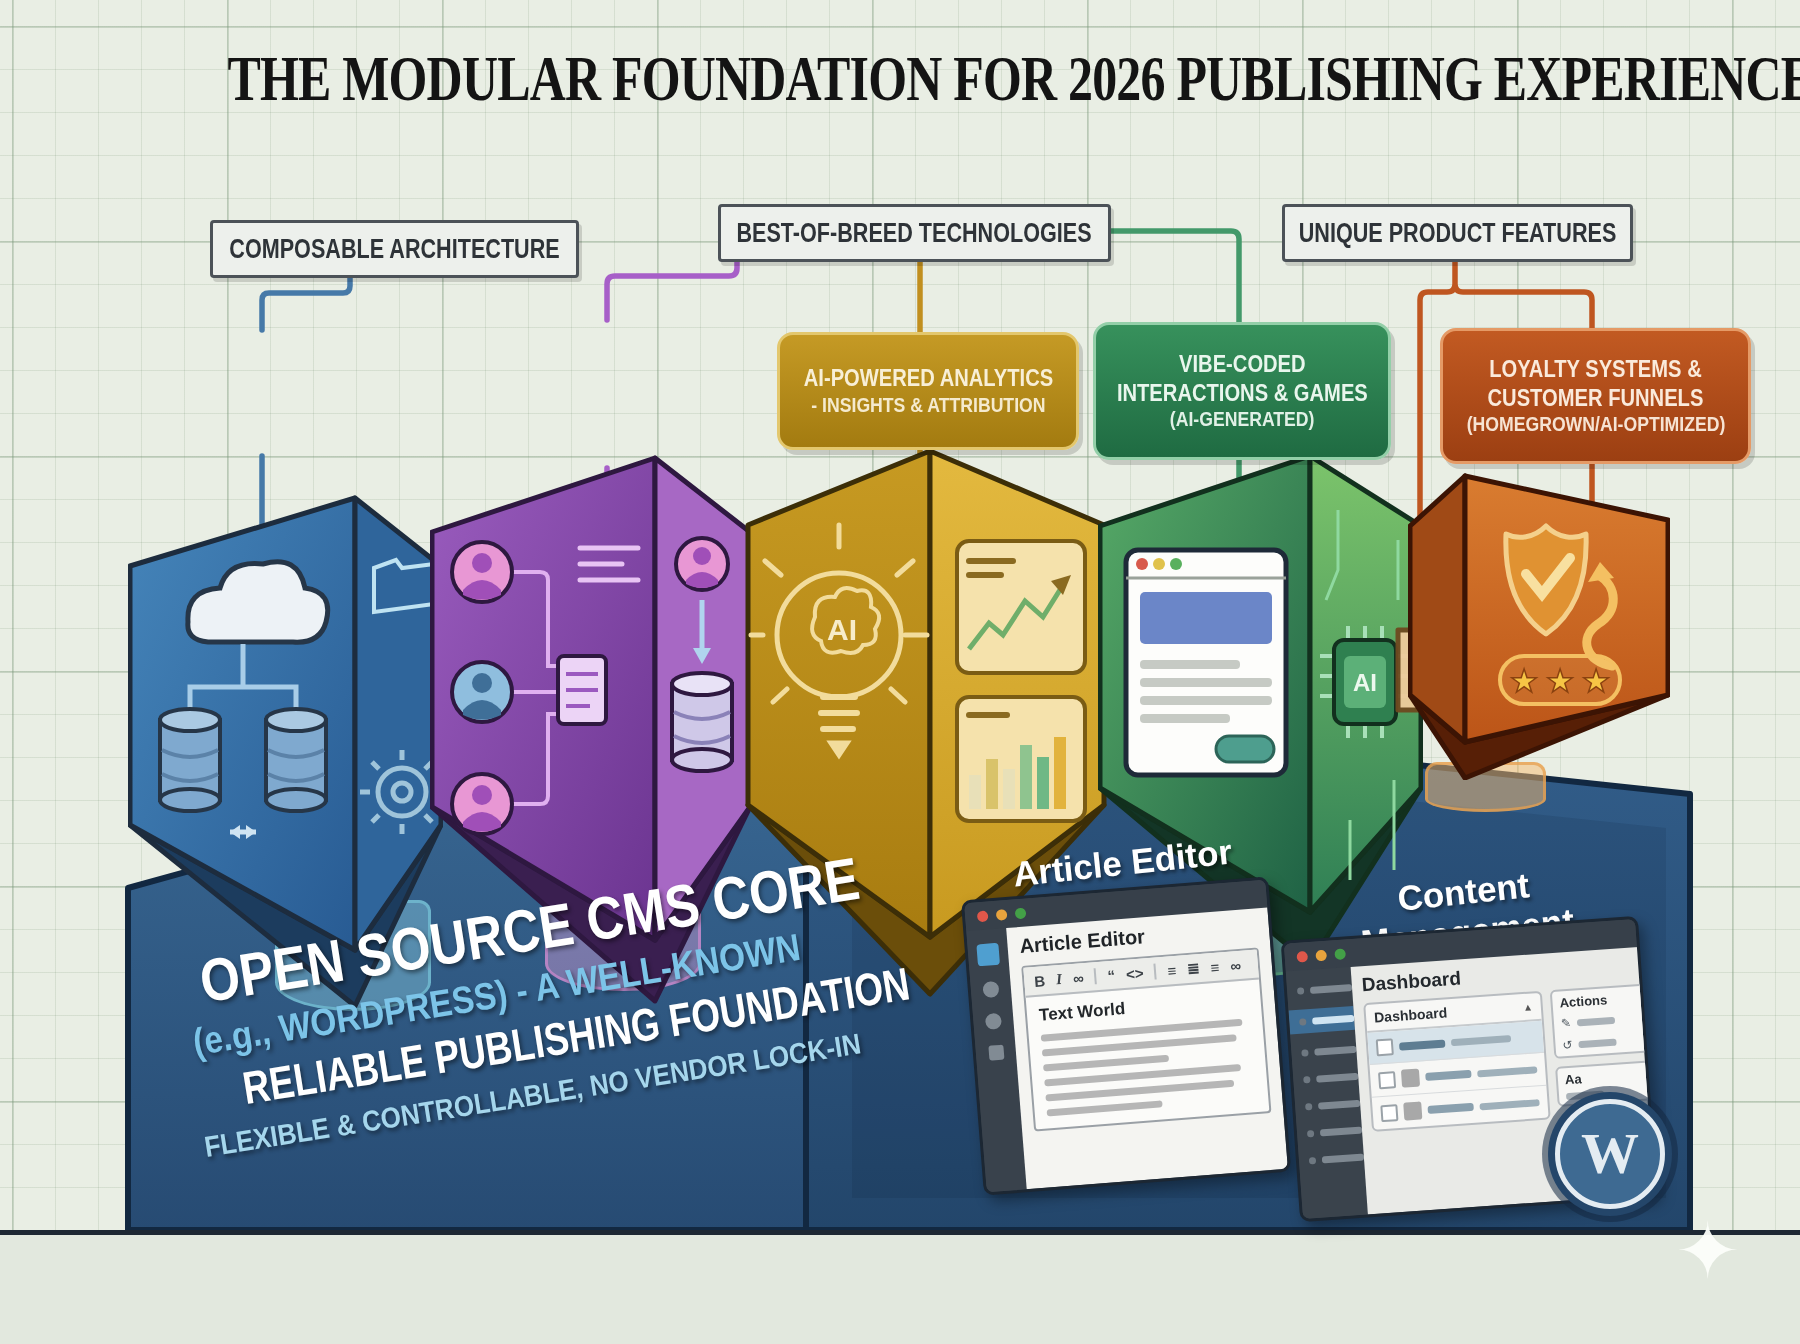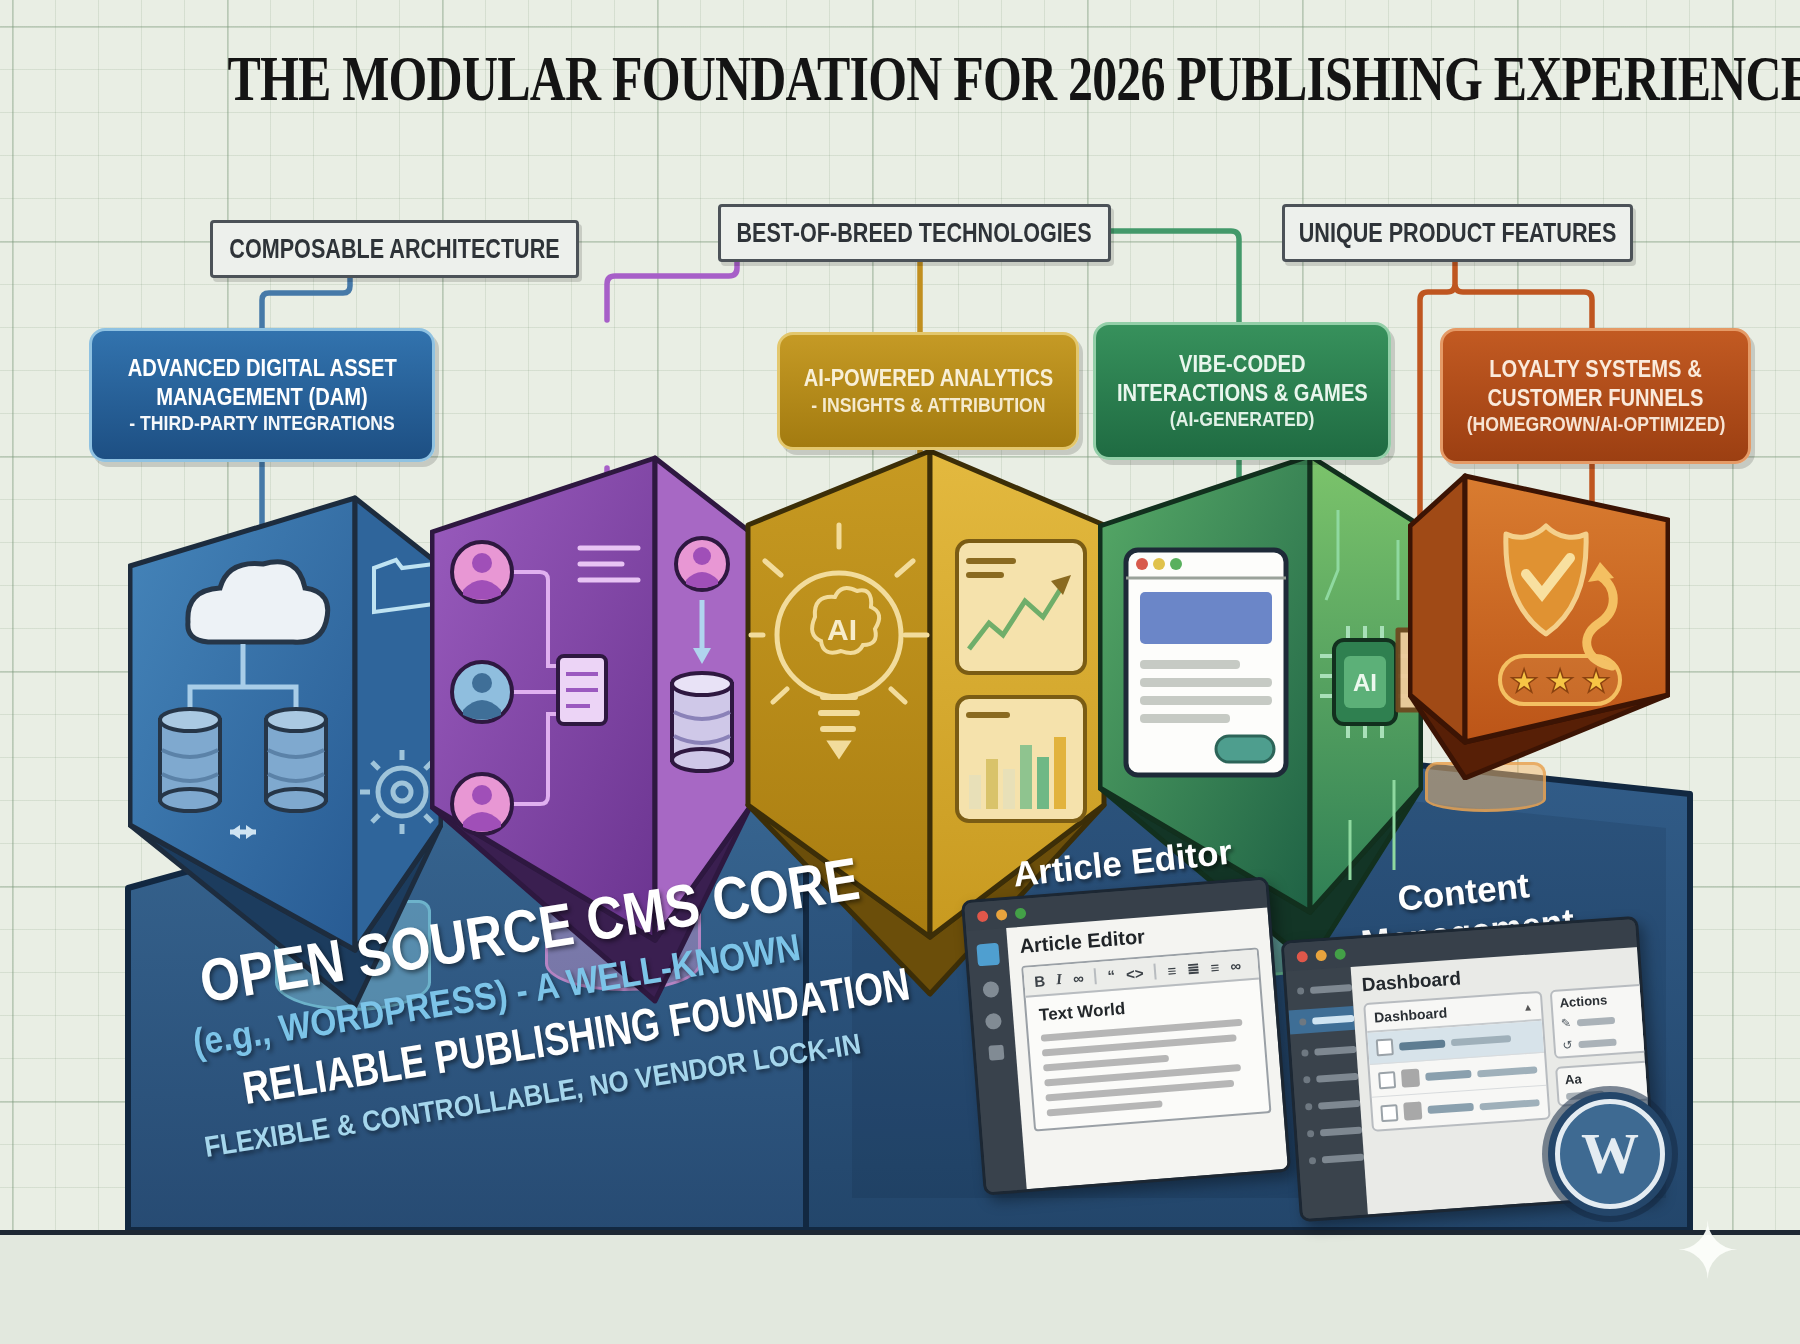--- a/index.html
+++ b/index.html
@@ -370,25 +370,20 @@
   <div class="cat" style="left:190px;top:220px;width:363px;margin-left:20px;">
     <span class="cond">COMPOSABLE ARCHITECTURE</span>
     </div>
   <div class="cat" style="left:718px;top:204px;width:387px;justify-content:center;">
     <span class="cond">BEST-OF-BREED TECHNOLOGIES</span>
     </div>
   <div class="cat" style="left:1282px;top:204px;width:345px;">
     <span class="cond">UNIQUE PRODUCT FEATURES</span>
     </div>
 
-  <div class="mod mod-dam">
-    <div class="l1"><span>ADVANCED DIGITAL ASSET</span></div>
-    <div class="l2"><span>MANAGEMENT (DAM)</span></div>
-    <div class="l3"><span>- THIRD-PARTY INTEGRATIONS</span></div>
-  </div>
   <div class="mod mod-ai">
     <div class="l1"><span>AI-POWERED ANALYTICS</span></div>
     <div class="l3"><span>- INSIGHTS &amp; ATTRIBUTION</span></div>
   </div>
   <div class="mod mod-loyal">
     <div class="l1"><span>LOYALTY SYSTEMS &amp;</span></div>
     <div class="l2"><span>CUSTOMER FUNNELS</span></div>
     <div class="l3"><span>(HOMEGROWN/AI-OPTIMIZED)</span></div>
   </div>
   <div class="mod mod-vibe">

